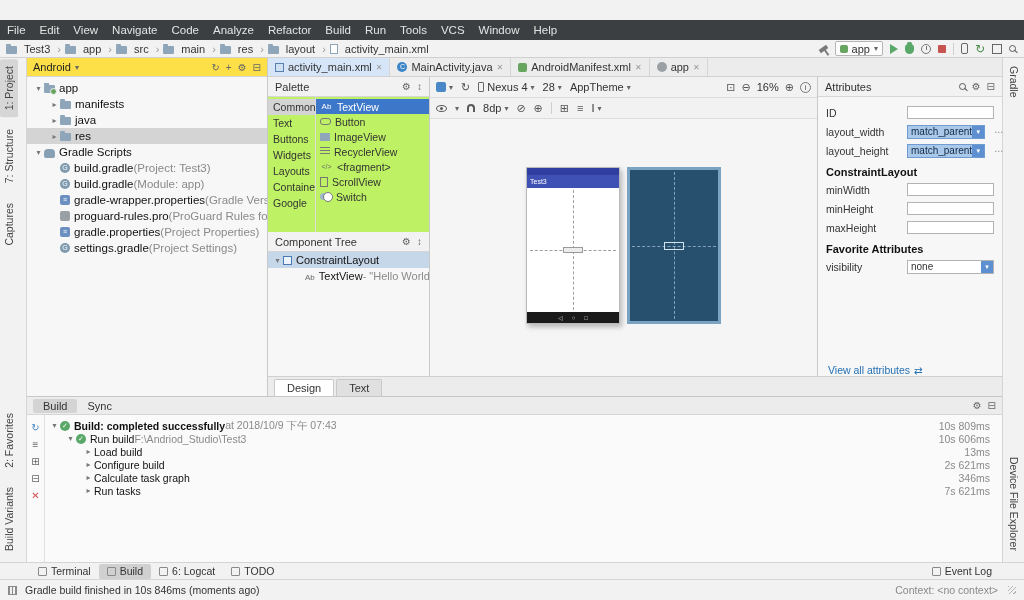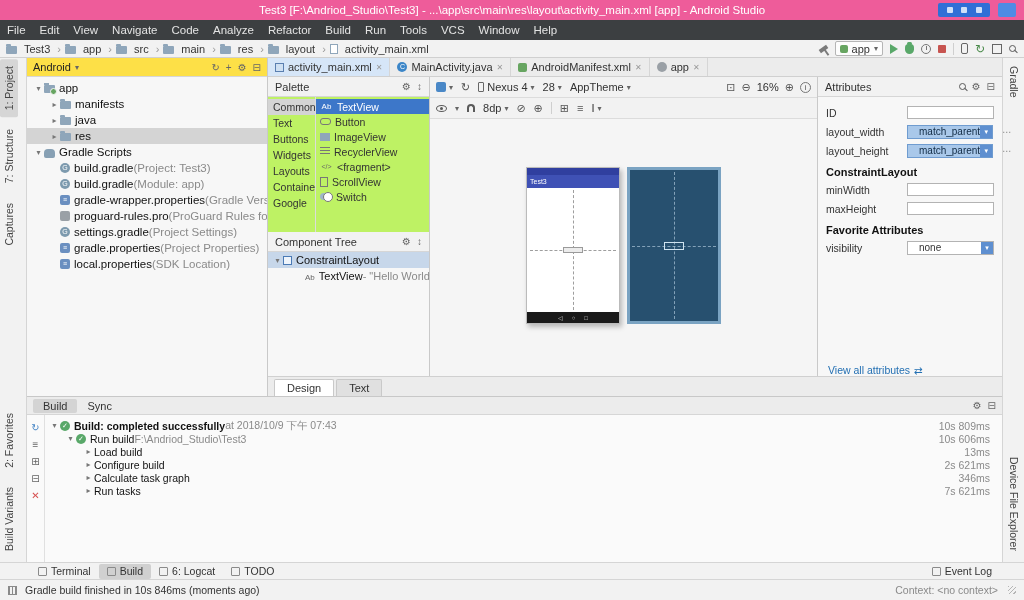--- a/index.html
+++ b/index.html
@@ -160,21 +160,21 @@
 .blueprint .vline{position:absolute;top:2px;bottom:2px;left:50%;border-left:1px dashed rgba(210,230,245,.55)}
 .bp-chip{position:absolute;left:50%;top:50%;transform:translate(-50%,-50%);width:20px;height:8px;border:1px solid #cfe3f0}
 
 
 .attrs{position:absolute;left:817px;top:77px;width:185px;height:299px;background:#f7f7f7;border-left:1px solid #c9c9c9}
 .attr-rows{padding:6px 8px 0 8px}
 .attr-row{display:flex;align-items:center;height:19px;gap:9px}
 .attr-label{width:72px;font-size:10.5px;color:#333;flex:none;white-space:nowrap}
 .attr-input{flex:1;height:13px;background:#fff;border:1px solid #b3b3b3}
 .attr-combo{flex:1;height:14px;display:flex;font-size:10px;color:#102a43;
-  background:#a9c8ea;border:1px solid #6f9cd0;padding-left:11px;position:relative}
+  background:#a9c8ea;border:1px solid #6f9cd0;padding-left:3px;position:relative}
 .attr-combo.white{background:#fff;border-color:#b3b3b3;color:#333}
 .combo-btn{margin-left:auto;width:12px;height:100%;background:#5e8fd0;color:#fff;font-size:7px;
   display:flex;align-items:center;justify-content:center}
 .attr-more{color:#888;font-size:9px;flex:none}
 .attr-section{font-size:11px;font-weight:bold;color:#111;padding:6px 0 2px 0}
 .attr-link{position:absolute;left:10px;bottom:0;font-size:10.5px;color:#2470b3;display:flex;align-items:center;gap:4px}
 
 
 .designtabs{position:absolute;left:268px;top:376px;width:734px;height:20px;background:#ececec;border-top:1px solid #d0d0d0;
   display:flex;align-items:flex-end;padding-left:6px;gap:2px}
@@ -218,29 +218,20 @@
   display:flex;align-items:center;font-size:10.5px;color:#333;padding:0 8px;gap:8px}
 .grid-icon{width:9px;height:9px;border:1px solid #8a8a8a;background:repeating-linear-gradient(90deg,#8a8a8a 0 1px,transparent 1px 3px)}
 .sb-right{margin-left:auto;display:flex;align-items:center;gap:10px;color:#8a8a8a}
 .grip{width:8px;height:8px;background:repeating-linear-gradient(135deg,#b5b5b5 0 1px,transparent 1px 3px)}
 </style>
 </head>
 <body>
 
 <div class="root">
 
-  <div class="titlebar">
-    <span>Test3 [F:\Andriod_Studio\Test3] - ...\app\src\main\res\layout\activity_main.xml [app] - Android Studio</span>
-    <span class="overlay-badge">
-        <i></i>
-        <i></i>
-        <i></i>
-      </span>
-    <span class="overlay-sq"></span>
-  </div>
 
   <div class="menubar">
 
   <span class="menu-item">File</span>
       <span class="menu-item">Edit</span>
       <span class="menu-item">View</span>
       <span class="menu-item">Navigate</span>
       <span class="menu-item">Code</span>
       <span class="menu-item">Analyze</span>
       <span class="menu-item">Refactor</span>
@@ -405,38 +396,32 @@
 
         <div class="tree-row lvl1">
           <span class="chev"></span>
           <span class="ic i-pro"></span>
           <span class="tlabel">proguard-rules.pro</span>
           <span class="tnote"> (ProGuard Rules for app)</span>
         </div>
 
         <div class="tree-row lvl1">
           <span class="chev"></span>
+          <span class="ic i-props"></span>
+          <span class="tlabel">gradle.properties</span>
+          <span class="tnote"> (Project Properties)</span>
+        </div>
+
+        <div class="tree-row lvl1">
+          <span class="chev"></span>
           <span class="ic i-gradlefile"></span>
           <span class="tlabel">settings.gradle</span>
           <span class="tnote"> (Project Settings)</span>
         </div>
 
-        <div class="tree-row lvl1">
-          <span class="chev"></span>
-          <span class="ic i-props"></span>
-          <span class="tlabel">gradle.properties</span>
-          <span class="tnote"> (Project Properties)</span>
-        </div>
-
-        <div class="tree-row lvl1">
-          <span class="chev"></span>
-          <span class="ic i-props"></span>
-          <span class="tlabel">local.properties</span>
-          <span class="tnote"> (SDK Location)</span>
-        </div>
       </div>
   </div>
 
   <div class="edtabs">
 
       <span class="etab selected">
         <span class="ti ti-layout"></span>
         <span>activity_main.xml</span>
         <span class="x">✕</span>
       </span>
@@ -640,20 +625,24 @@
         <span class="attr-label">layout_height</span>
         <span class="attr-combo">
           <span>match_parent</span>
           <span class="combo-btn">▾</span>
         </span>
         <span class="attr-more">⋯</span>
       </div>
       <div class="attr-section">ConstraintLayout</div>
       <div class="attr-row">
         <span class="attr-label">minWidth</span>
+        <span class="attr-input"></span>
+      </div>
+      <div class="attr-row">
+        <span class="attr-label">minHeight</span>
         <span class="attr-input"></span>
       </div>
       <div class="attr-row">
         <span class="attr-label">maxHeight</span>
         <span class="attr-input"></span>
       </div>
       <div class="attr-section">Favorite Attributes</div>
       <div class="attr-row">
         <span class="attr-label">visibility</span>
         <span class="attr-combo white">

